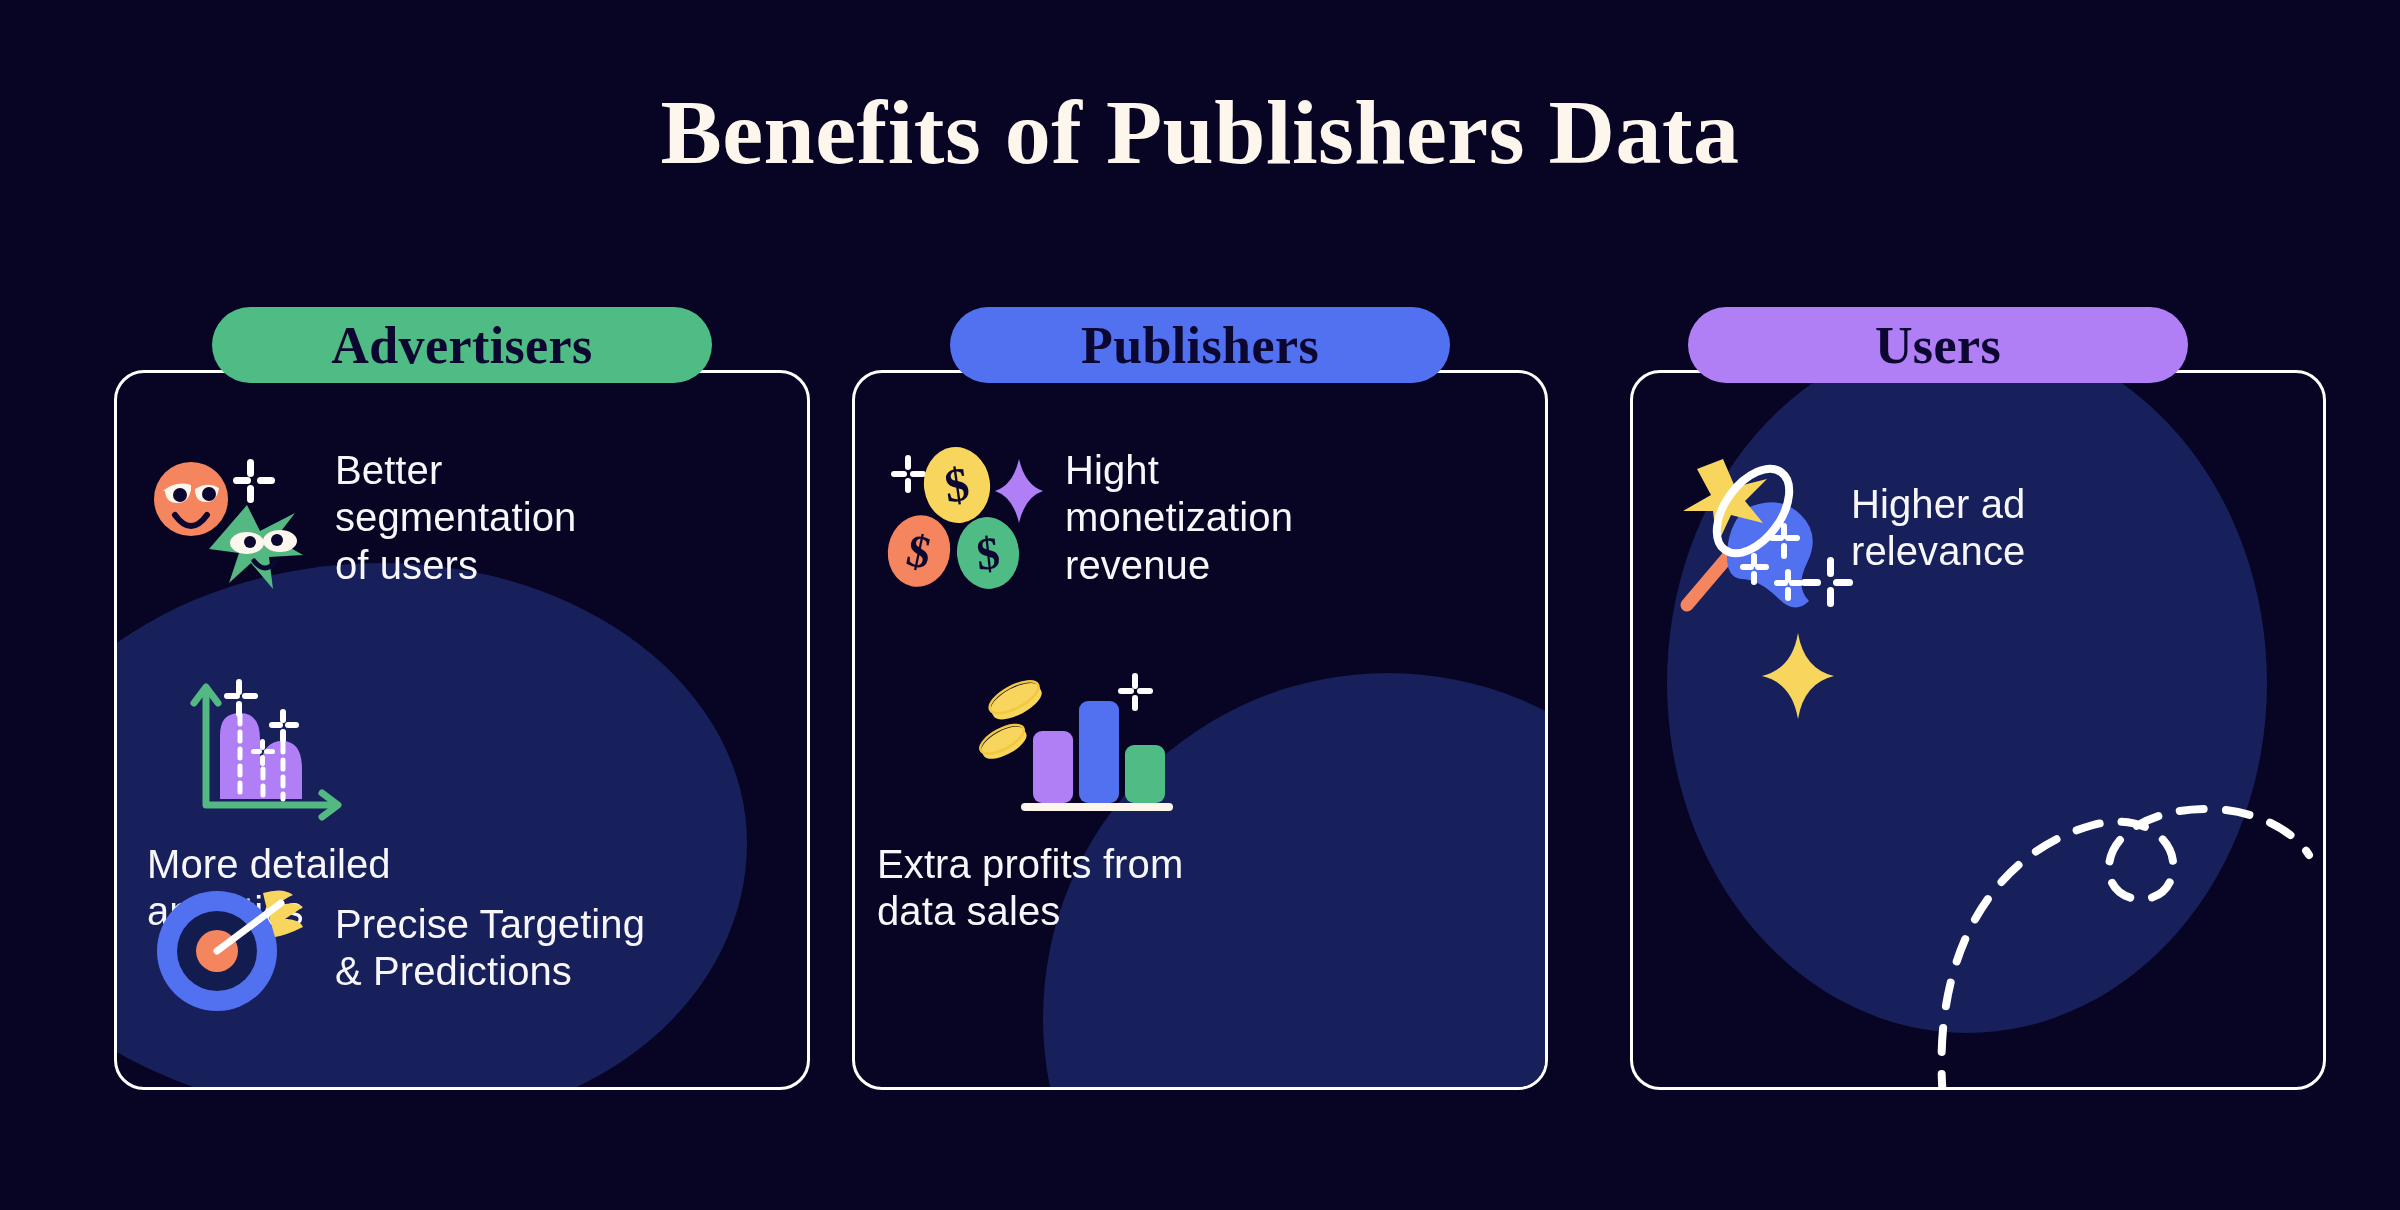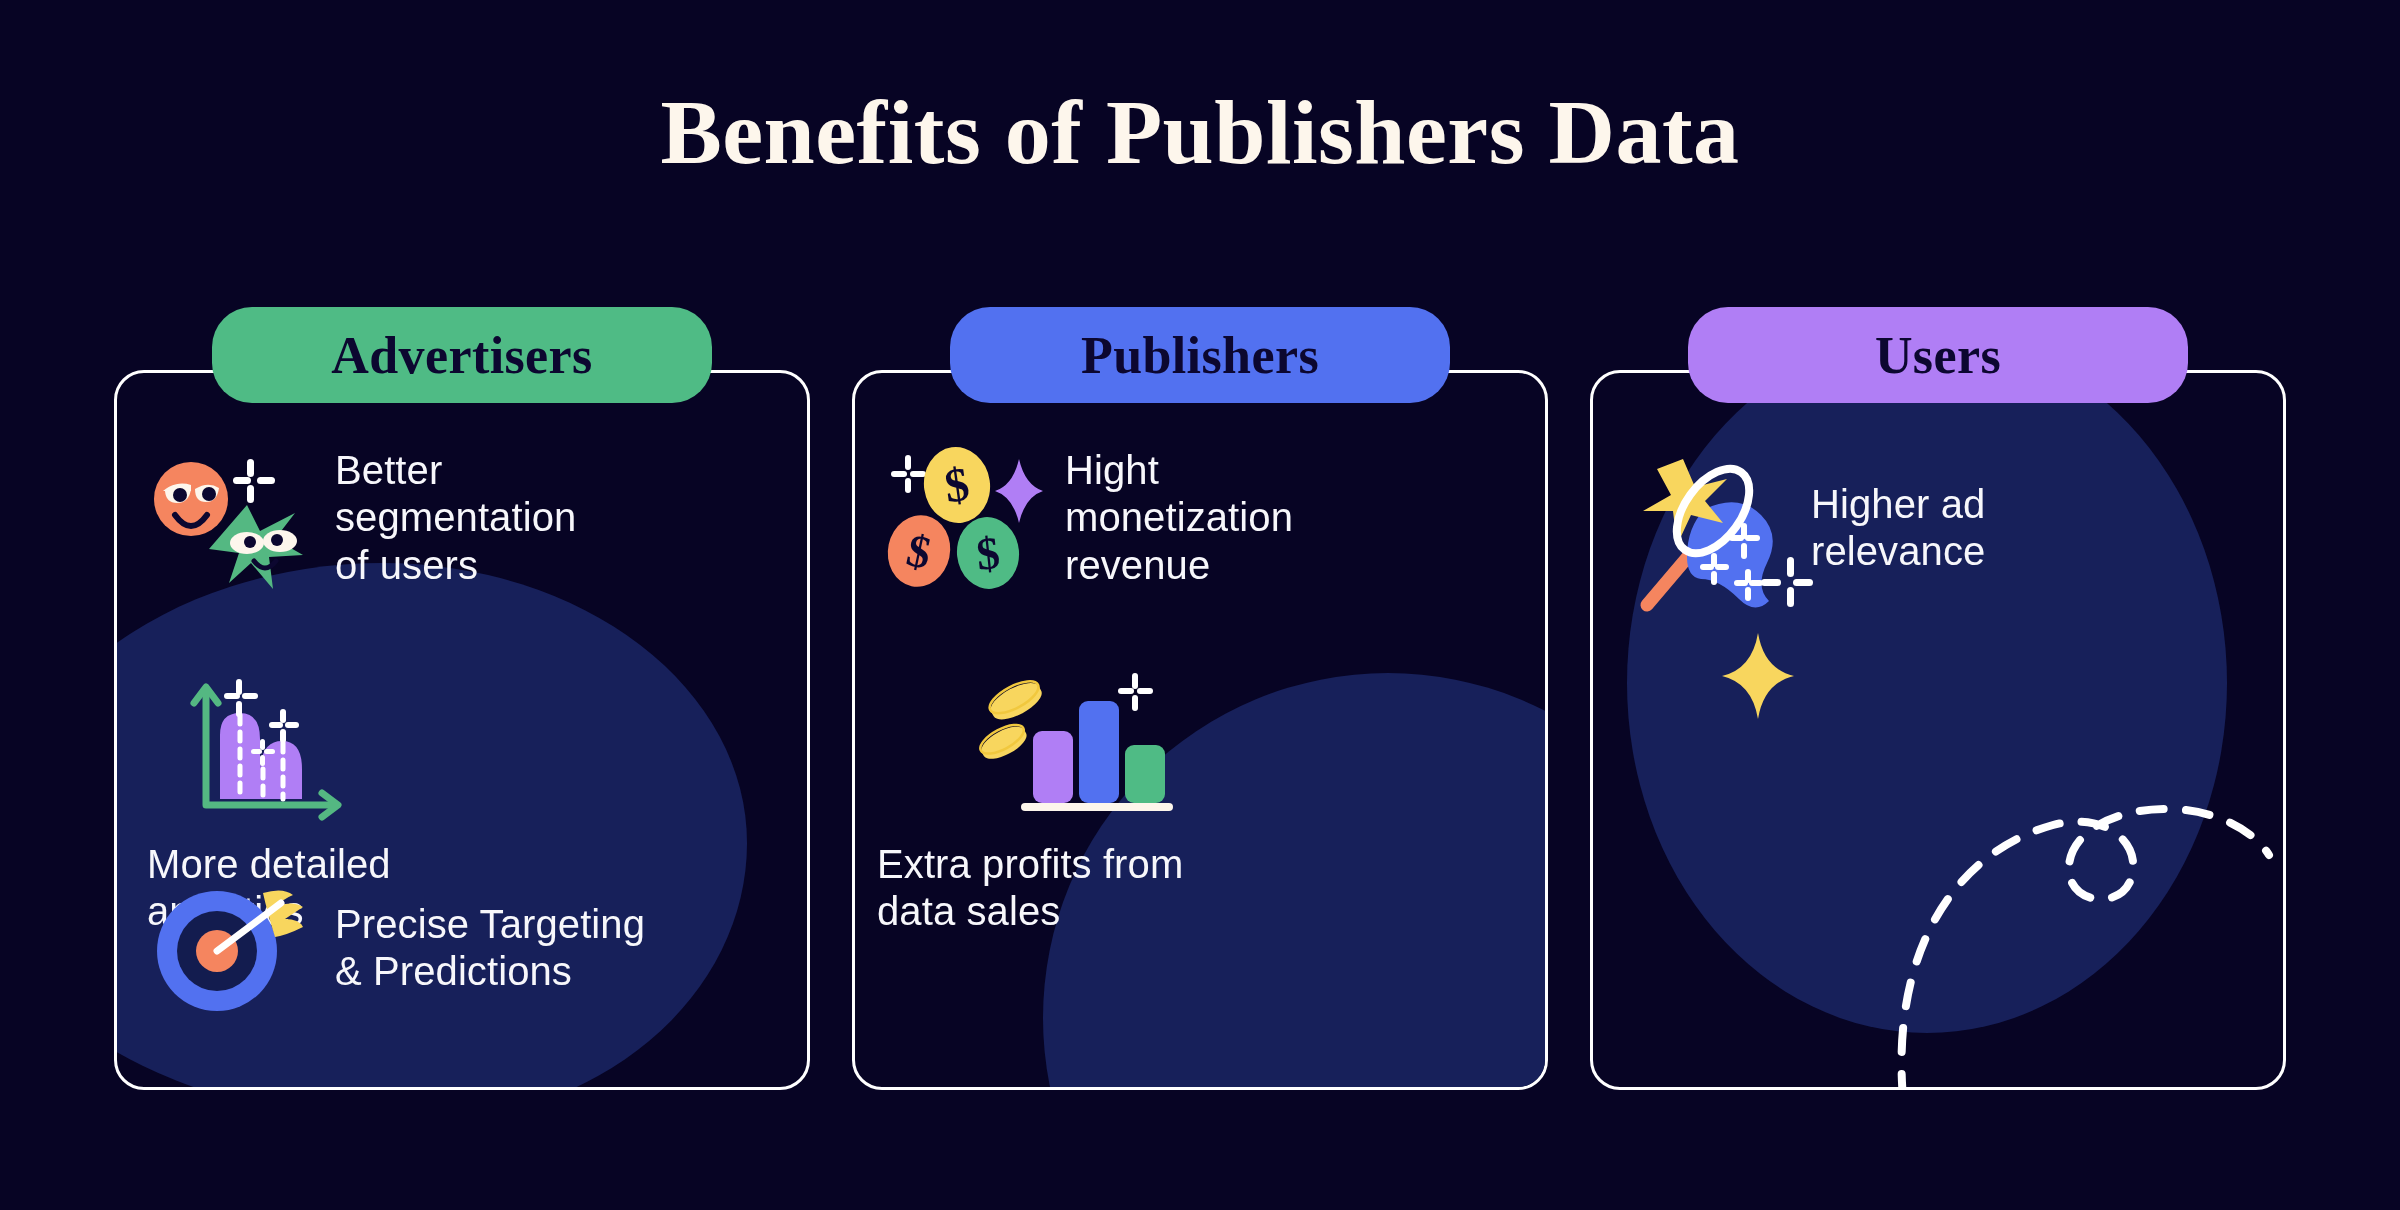--- a/index.html
+++ b/index.html
@@ -39,21 +39,21 @@
     top: 370px;
     width: 696px;
     height: 720px;
     border: 3px solid #ffffff;
     border-radius: 30px;
     box-sizing: border-box;
     overflow: hidden;
   }
   #card-0 { left: 114px; }
   #card-1 { left: 852px; }
-  #card-2 { left: 1590px; }
+  #card-2 { left: 1630px; }
 
   .blob {
     position: absolute;
     background: #17205a;
     border-radius: 50%;
     pointer-events: none;
   }
   
   #blob-0 {
     left: -130px;
@@ -80,21 +80,21 @@
   .card-inner {
     position: absolute;
     inset: 0;
     z-index: 2;
   }
 
   
   .pill {
     position: absolute;
     top: 307px;
-    height: 96px;
+    height: 76px;
     border-radius: 40px;
     display: flex;
     align-items: center;
     justify-content: center;
     z-index: 6;
     font-family: "Liberation Serif", serif;
     font-weight: bold;
     font-size: 52px;
     color: #0c0730;
     letter-spacing: 0.4px;

